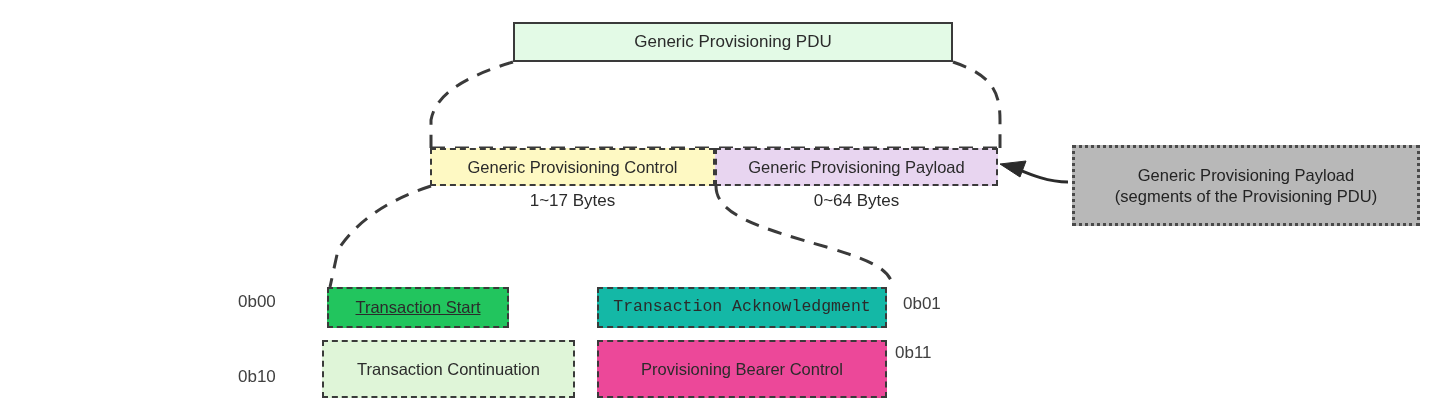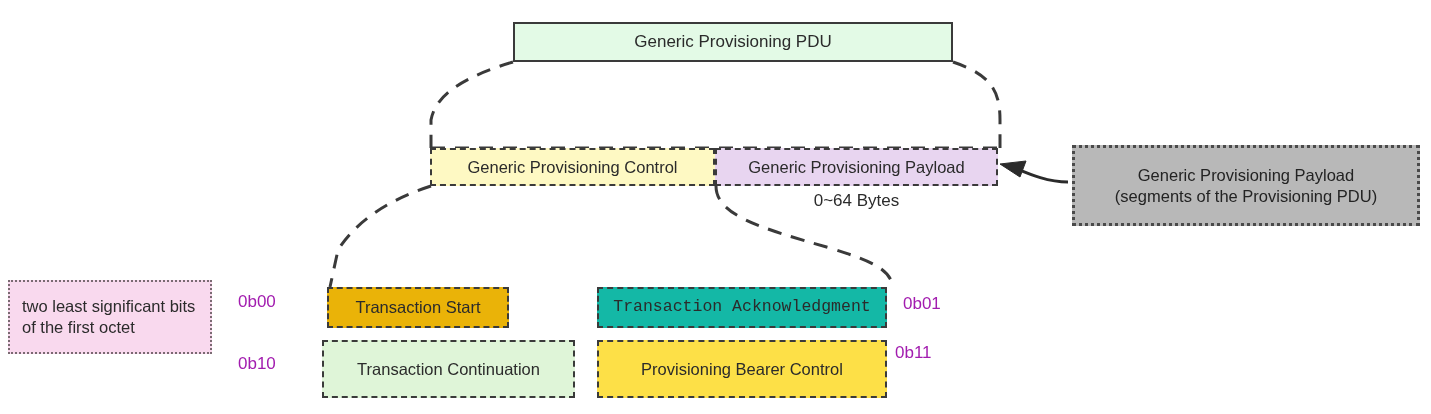--- a/index.html
+++ b/index.html
@@ -92,51 +92,52 @@
     padding: 4px 12px;
     text-align: left;
     justify-content: flex-start;
     line-height: 1.3;
   }
 
   
   .code {
     position: absolute;
     font-size: 17px;
-    color: #a21caf;
+    color: #404040;
     white-space: nowrap;
   }
   .code-00 { left: 238px; top: 292px; }
-  .code-10 { left: 238px; top: 354px; }
+  .code-10 { left: 238px; top: 367px; }
   .code-01 { left: 903px; top: 294px; }
   .code-11 { left: 895px; top: 343px; text-align: center; }
 
   
   .ts-box {
     left: 327px; top: 287px; width: 182px; height: 41px;
-    background: #eab308;
+    background: #22c55e;
     border: 2.5px dashed #3a3a3a;
     font-size: 16.5px;
+    text-decoration: underline;
   }
   .tc-box {
     left: 322px; top: 340px; width: 253px; height: 58px;
     background: #dff5d8;
     border: 2.5px dashed #3a3a3a;
     font-size: 16.5px;
   }
   .ta-box {
     left: 597px; top: 287px; width: 290px; height: 41px;
     background: #14b8a6;
     border: 2.5px dashed #3a3a3a;
     font-size: 16.5px;
     font-family: Liberation Mono, monospace;
   }
   .pbc-box {
     left: 597px; top: 340px; width: 290px; height: 58px;
-    background: #fde047;
+    background: #ec4899;
     border: 2.5px dashed #3a3a3a;
     font-size: 16.5px;
   }
 </style>
 </head>
 <body>
 
 <div id="canvas">
 
   <svg class="connectors" viewBox="0 0 1431 414" xmlns="http://www.w3.org/2000/svg">
@@ -153,34 +154,32 @@
     <polygon points="1000,164 1026,161 1020,177" fill="#2b2b2b" stroke="#2b2b2b" stroke-width="1"></polygon>
   </svg>
 
   <div class="box pdu-box">
     <span>Generic Provisioning PDU</span>
   </div>
 
   <div class="box ctrl-box">
     <span>Generic Provisioning Control</span>
   </div>
+  <div class="ctrl-size">1~17 Bytes</div>
 
   <div class="box payload-box">
     <span>Generic Provisioning Payload</span>
   </div>
   <div class="payload-size">0~64 Bytes</div>
 
   <div class="box note-box">
     <span>Generic Provisioning Payload
 (segments of the Provisioning PDU)</span>
   </div>
 
-  <div class="box legend-box">
-    <span>two least significant bits of the first octet</span>
-  </div>
 
   <div class="code code-00">0b00</div>
   <div class="code code-10">0b10</div>
   <div class="code code-01">0b01</div>
   <div class="code code-11">0b11</div>
 
   <div class="box ts-box">
     <span>Transaction Start</span>
   </div>
   <div class="box tc-box">

